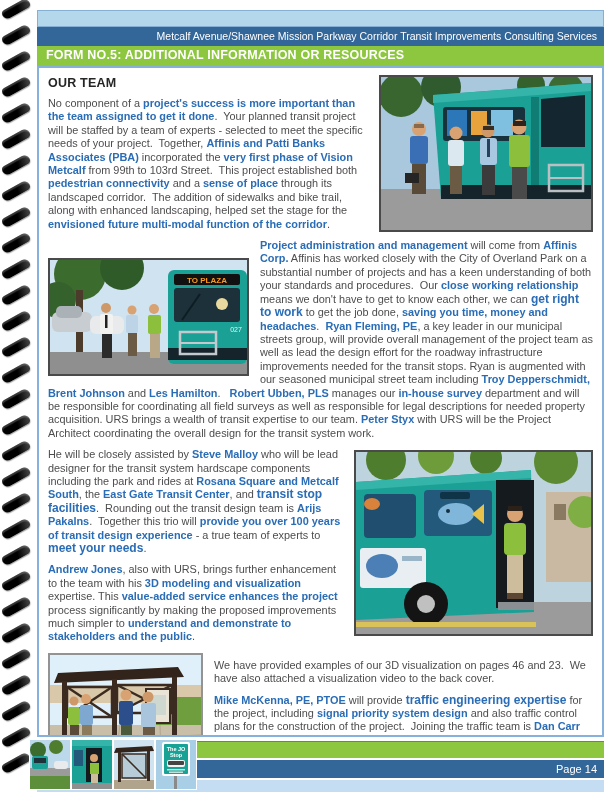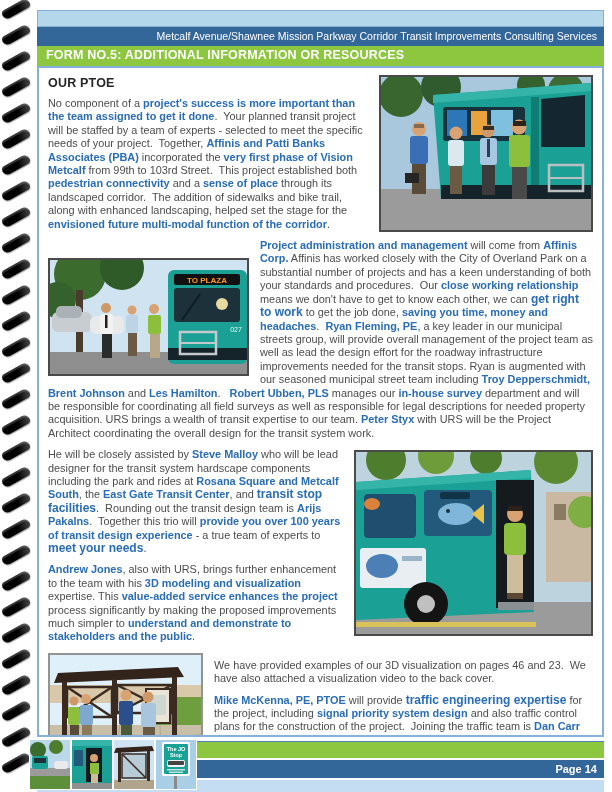--- a/index.html
+++ b/index.html
@@ -34,21 +34,21 @@
   .ph{box-sizing:border-box;background:#dde5ea;}
   .ph-1{float:right;width:214px;height:157px;border:2px solid #4a4a4a;margin:0 0 7px 10px;}
   .ph-2{float:left;width:201px;height:118px;border:2px solid #4a4a4a;margin:19px 11px 5px 0;}
   .ph-3{float:right;width:239px;height:186px;border:2px solid #4a4a4a;margin:2px 0 6px 10px;}
   .ph-4{float:left;width:155px;height:133px;border:2px solid #939393;margin:1px 11px 0 0;}
   .clear{clear:both;}
   
   .footer{position:absolute;left:37px;width:567px;top:741px;}
   .f-green{height:16px;background:#8dc63f;border-top:1px solid #4f81bd;}
   .f-gap{height:2px;background:#fff;}
-  .f-blue{height:18px;background:#336699;color:#fff;font-size:11px;font-weight:bold;line-height:18px;text-align:right;padding-right:7px;box-sizing:border-box;}
+  .f-blue{height:18px;background:#336699;color:#fff;font-size:11px;font-weight:normal;line-height:18px;text-align:right;padding-right:7px;box-sizing:border-box;}
   .f-light{height:12px;background:#c4ddf2;border-bottom:1px solid #86afd4;}
   .thumbs{position:absolute;left:29px;top:739px;display:flex;gap:2px;background:#fff;padding:1px;}
   .thumb{width:40px;height:49px;background:#bcd9ec;line-height:0;}
   svg text{font-family:"Liberation Sans",sans-serif;}
 </style>
 </head>
 <body>
 
 <div class="binding" id="binding">
     <div class="coil"></div>
@@ -126,21 +126,21 @@
         <rect x="101" y="88" width="13" height="30" fill="#3b3b3b"></rect>
         <circle cx="138" cy="50" r="7.5" fill="#d8a272"></circle>
           <rect x="132" y="44" width="13" height="5" fill="#30241a"></rect>
         <rect x="128" y="58" width="21" height="32" rx="3" fill="#8bbf3c"></rect>
           <rect x="131" y="90" width="15" height="32" fill="#4a4a4a"></rect>
         <rect x="24" y="96" width="14" height="10" fill="#252525"></rect>
       </g>
     </svg>
   </figure>
 
-  <h2 class="our-team">OUR PTOE</h2>
+  <h2 class="our-team">OUR TEAM</h2>
 
   <p class="para"><span>No component of a </span><span class="seg-h">project's success is more important than the team assigned to get it done</span><span>.  Your planned transit project will be staffed by a team of experts - selected to meet the specific needs of your project.  Together, </span><span class="seg-h">Affinis and Patti Banks Associates (PBA)</span><span> incorporated the </span><span class="seg-h">very first phase of Vision Metcalf</span><span> from 99th to 103rd Street.  This project established both </span><span class="seg-h">pedestrian connectivity</span><span> and a </span><span class="seg-h">sense of place</span><span> through its landscaped corridor.  The addition of sidewalks and bike trail, along with enhanced landscaping, helped set the stage for the </span><span class="seg-h">envisioned future multi-modal function of the corridor</span><span>.</span></p>
 
   <figure class="ph ph-2">
     <svg width="197" height="114" viewBox="0 0 197 114">
       <rect width="197" height="114" fill="#cfe4f0"></rect>
       <circle cx="30" cy="14" r="26" fill="#3c6b2e"></circle>
         <circle cx="72" cy="8" r="22" fill="#2f5b28"></circle>
       <circle cx="8" cy="40" r="18" fill="#35612c"></circle>
       <rect x="26" y="30" width="7" height="70" fill="#4a3b2a"></rect>

